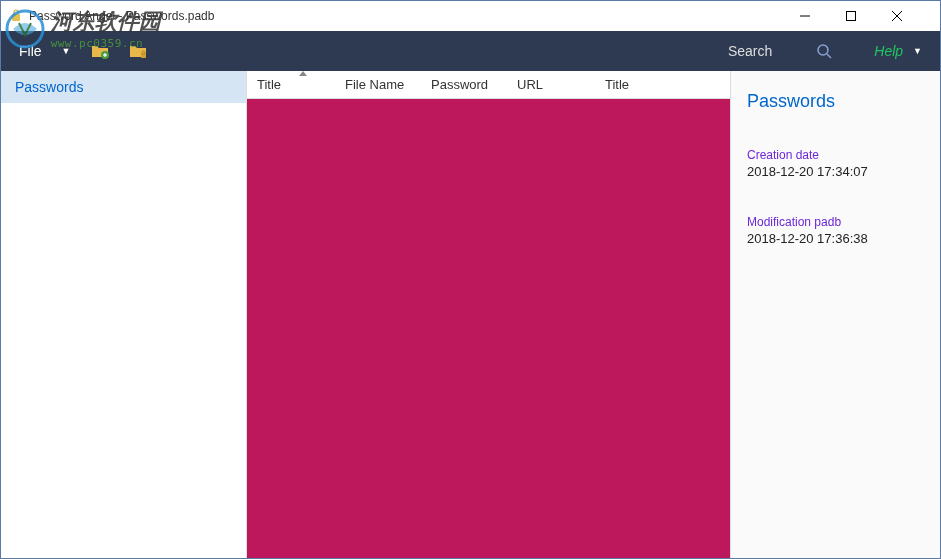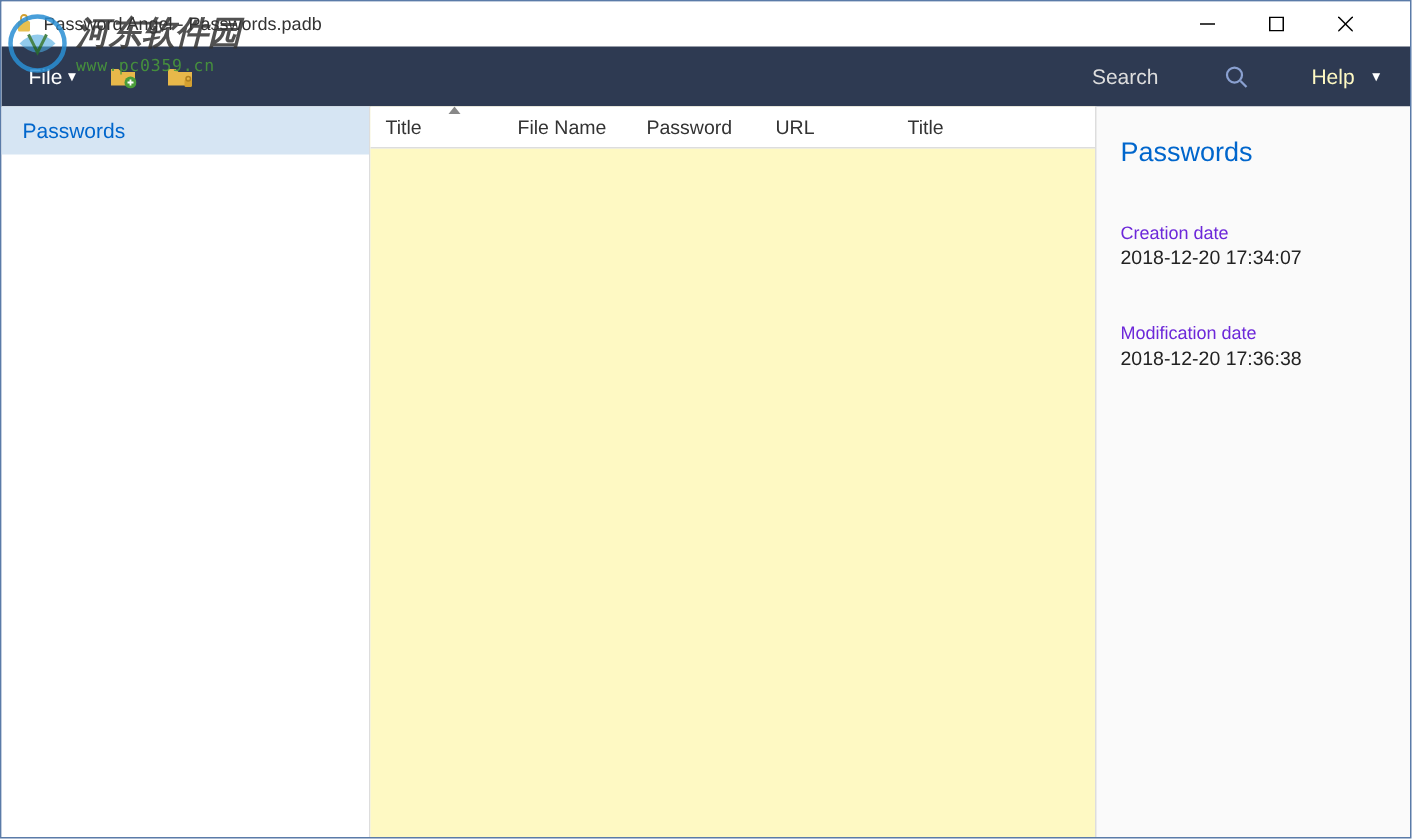--- a/index.html
+++ b/index.html
@@ -7,37 +7,37 @@
     
     .titlebar { height: 30px; background: #fff; display: flex; align-items: center; padding: 0 20px 0 8px; }
     .titlebar-icon { width: 14px; height: 14px; margin-right: 6px; display: flex; align-items: center; justify-content: center; }
     .titlebar-title { color: #333; font-size: 12px; flex: 1; }
     .window-controls { display: flex; }
     .window-btn { width: 46px; height: 30px; display: flex; align-items: center; justify-content: center; cursor: pointer; }
     .window-btn svg { stroke: #000; stroke-width: 1; fill: none; }
     
     .toolbar { height: 40px; background: #2e3a52; display: flex; align-items: center; color: #fff; padding: 0 10px; }
     .toolbar-left { display: flex; align-items: center; gap: 6px; }
-    .file-menu { display: flex; align-items: center; gap: 2px; padding: 4px 8px; cursor: pointer; }
+    .file-menu { display: flex; align-items: center; gap: 20px; padding: 4px 8px; cursor: pointer; }
     .file-label { color: #fff; font-size: 14px; }
     .chevron { font-size: 9px; color: #fff; }
     .toolbar-icon { width: 24px; height: 24px; display: flex; align-items: center; justify-content: center; margin: 0 4px; cursor: pointer; }
     .toolbar-spacer { flex: 1; }
     .search-area { display: flex; align-items: center; gap: 40px; }
     .search-label { color: #ddd; font-size: 14px; }
     .search-btn { width: 24px; height: 24px; display: flex; align-items: center; justify-content: center; cursor: pointer; }
     .help-menu { display: flex; align-items: center; gap: 10px; padding: 4px 8px; margin-left: 30px; cursor: pointer; }
-    .help-label { color: #fef9c3; font-size: 14px; }
+    .help-label { color: #22c55e; font-size: 14px; font-style: italic; }
     
     .content { display: flex; height: calc(100% - 70px); }
     
     .sidebar { width: 246px; background: #fff; border-right: 1px solid #ddd; }
     .sidebar-item { padding: 8px 14px; background: #d6e5f3; color: #0066cc; font-size: 14px; cursor: pointer; }
     
-    .main-panel { flex: 1; display: flex; flex-direction: column; background: #fef9c3; }
+    .main-panel { flex: 1; display: flex; flex-direction: column; background: #be185d; }
     .table-header { display: flex; border-bottom: 1px solid #ddd; height: 28px; align-items: center; background: #fff; }
     .col-header { padding: 4px 10px; color: #333; font-size: 13px; text-align: left; position: relative; }
     .col-header.sorted::after { content: ''; position: absolute; top: -2px; right: 28px; width: 0; height: 0; border-left: 4px solid transparent; border-right: 4px solid transparent; border-bottom: 5px solid #888; }
     .col-title { width: 88px; }
     .col-username { width: 86px; }
     .col-password { width: 86px; }
     .col-url { width: 88px; }
     .col-notes { flex: 1; }
     
     .details-panel { width: 210px; background: #fafafa; border-left: 1px solid #ddd; padding: 20px 16px; }
@@ -148,16 +148,16 @@
       <div class="col-header col-password">Password</div>
       <div class="col-header col-url">URL</div>
       <div class="col-header col-notes">Title</div>
     </div>
   </div>
 
   <div class="details-panel">
     <div class="details-title">Passwords</div>
     <div class="detail-label">Creation date</div>
     <div class="detail-value">2018-12-20 17:34:07</div>
-    <div class="detail-label">Modification date</div>
+    <div class="detail-label">Modification padb</div>
     <div class="detail-value">2018-12-20 17:36:38</div>
   </div>
 </div>
 
 </body></html>

